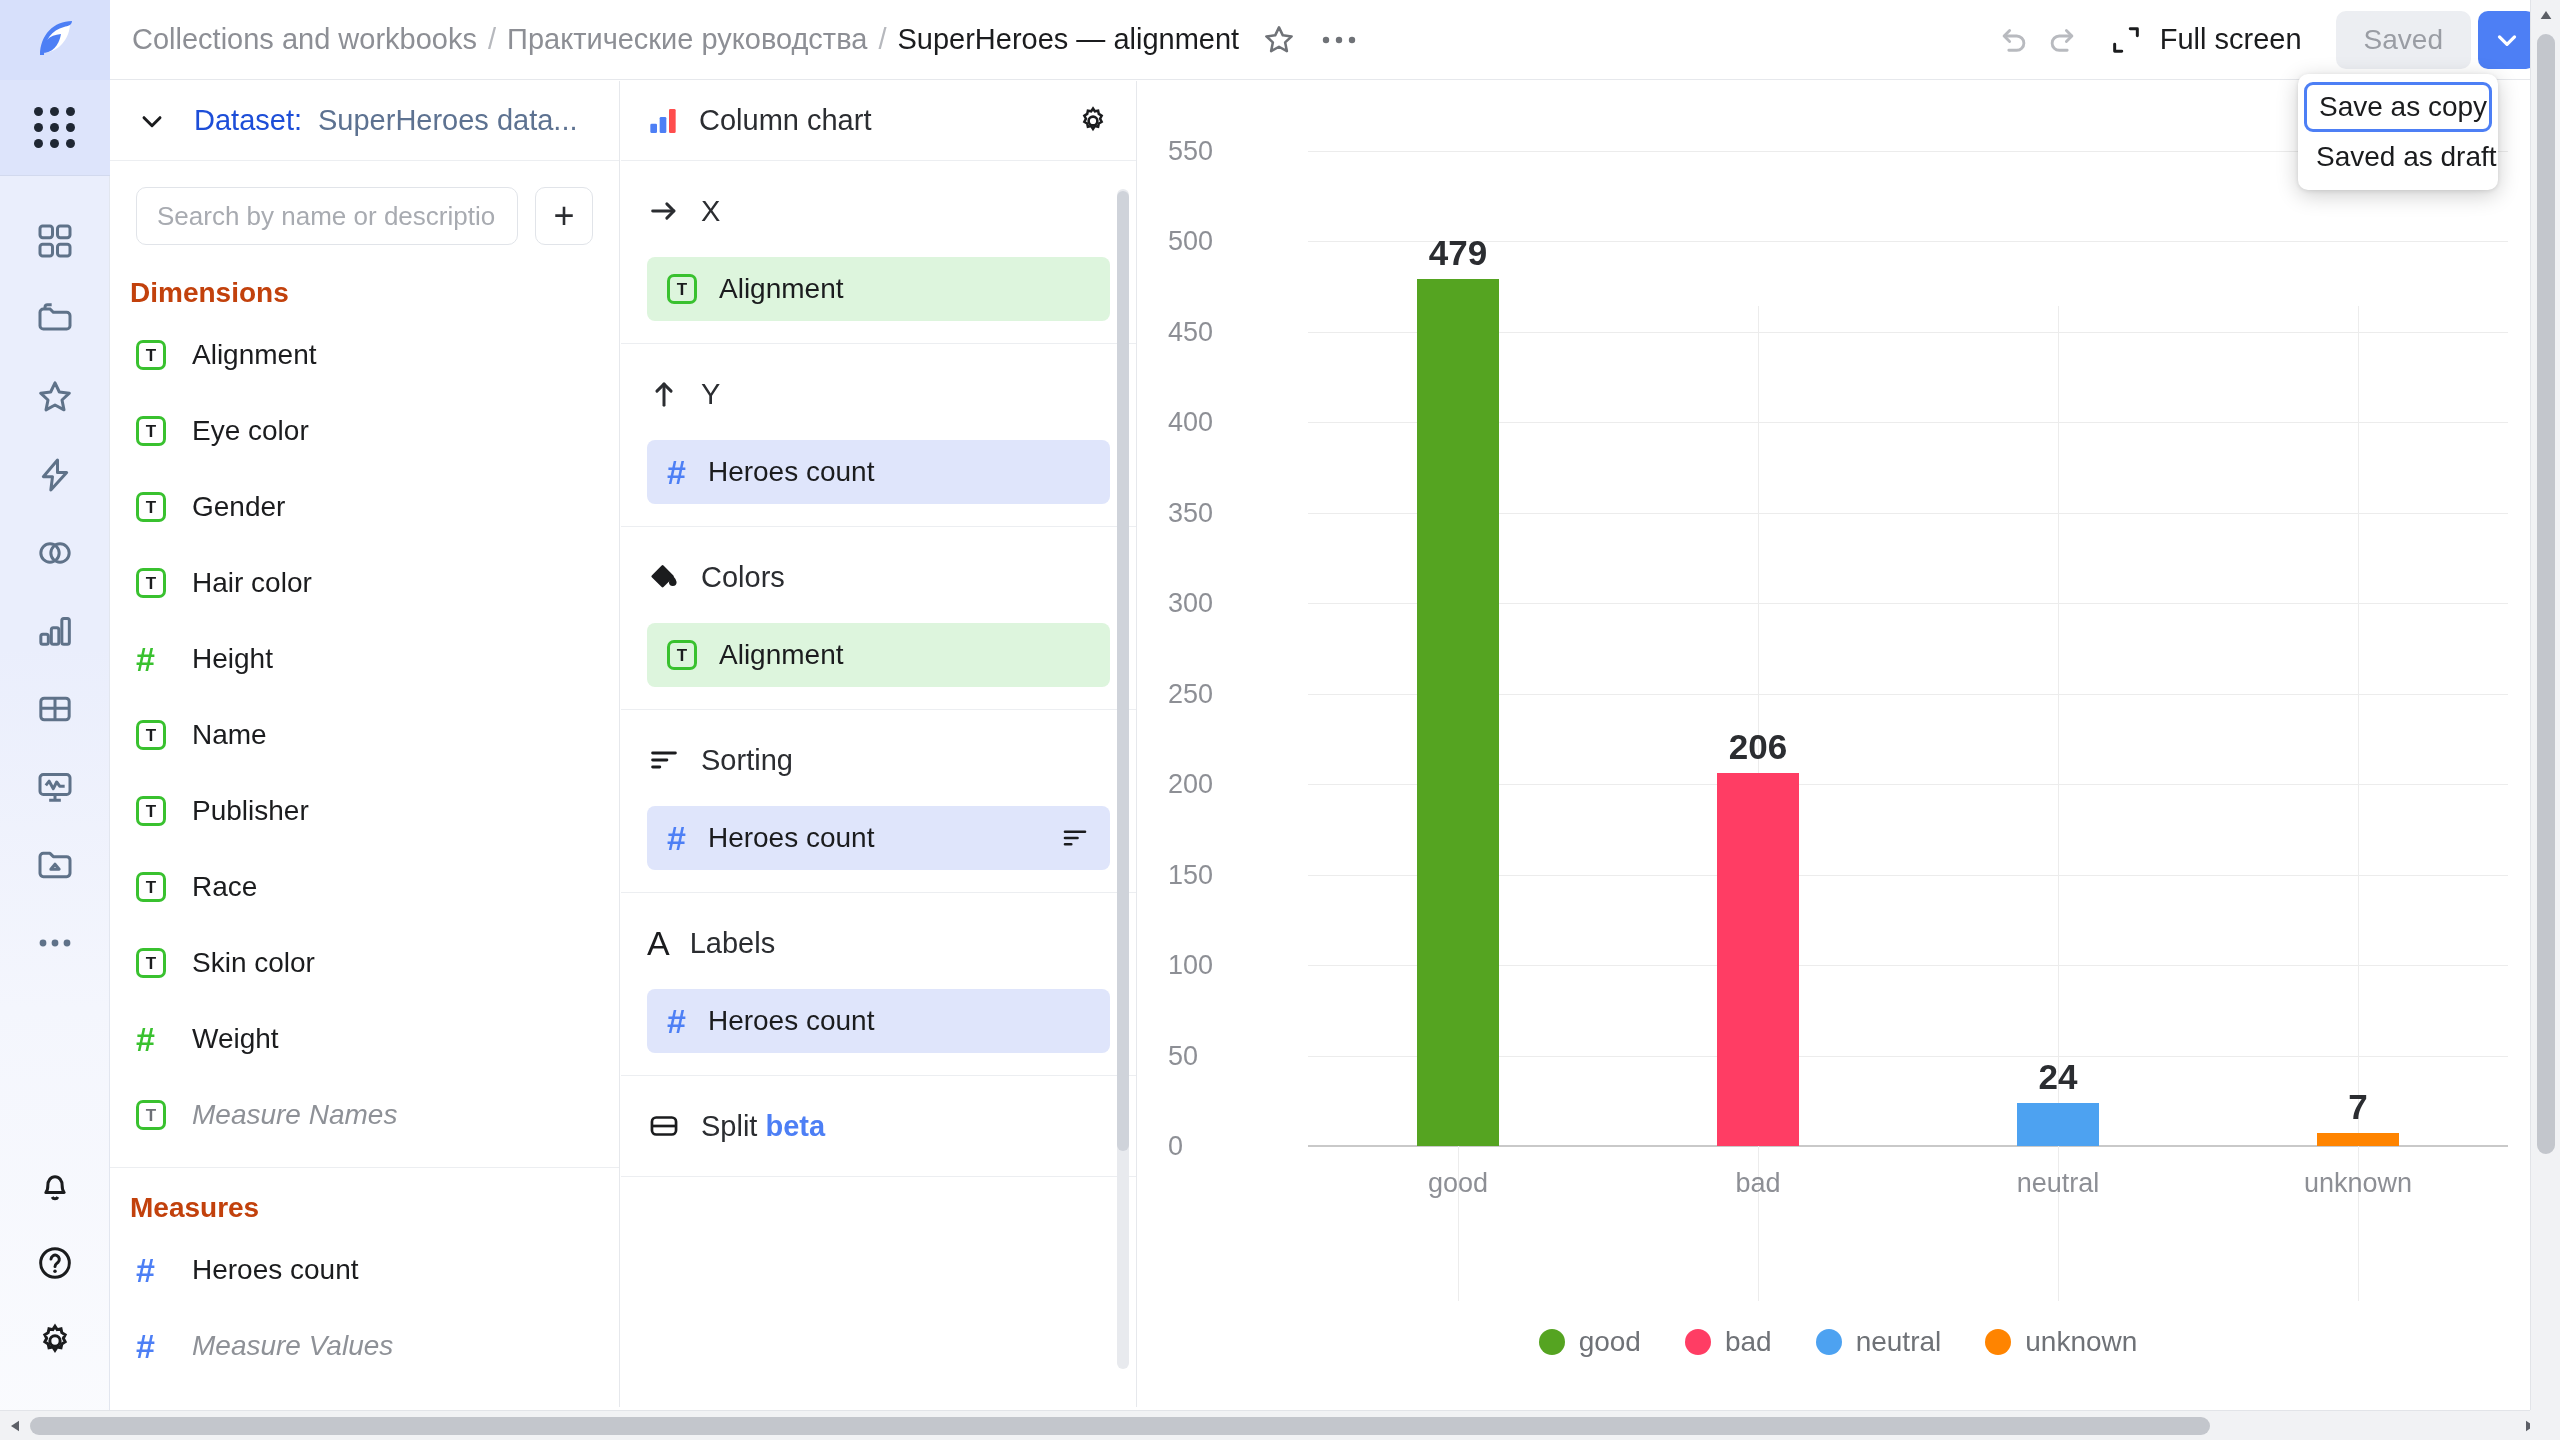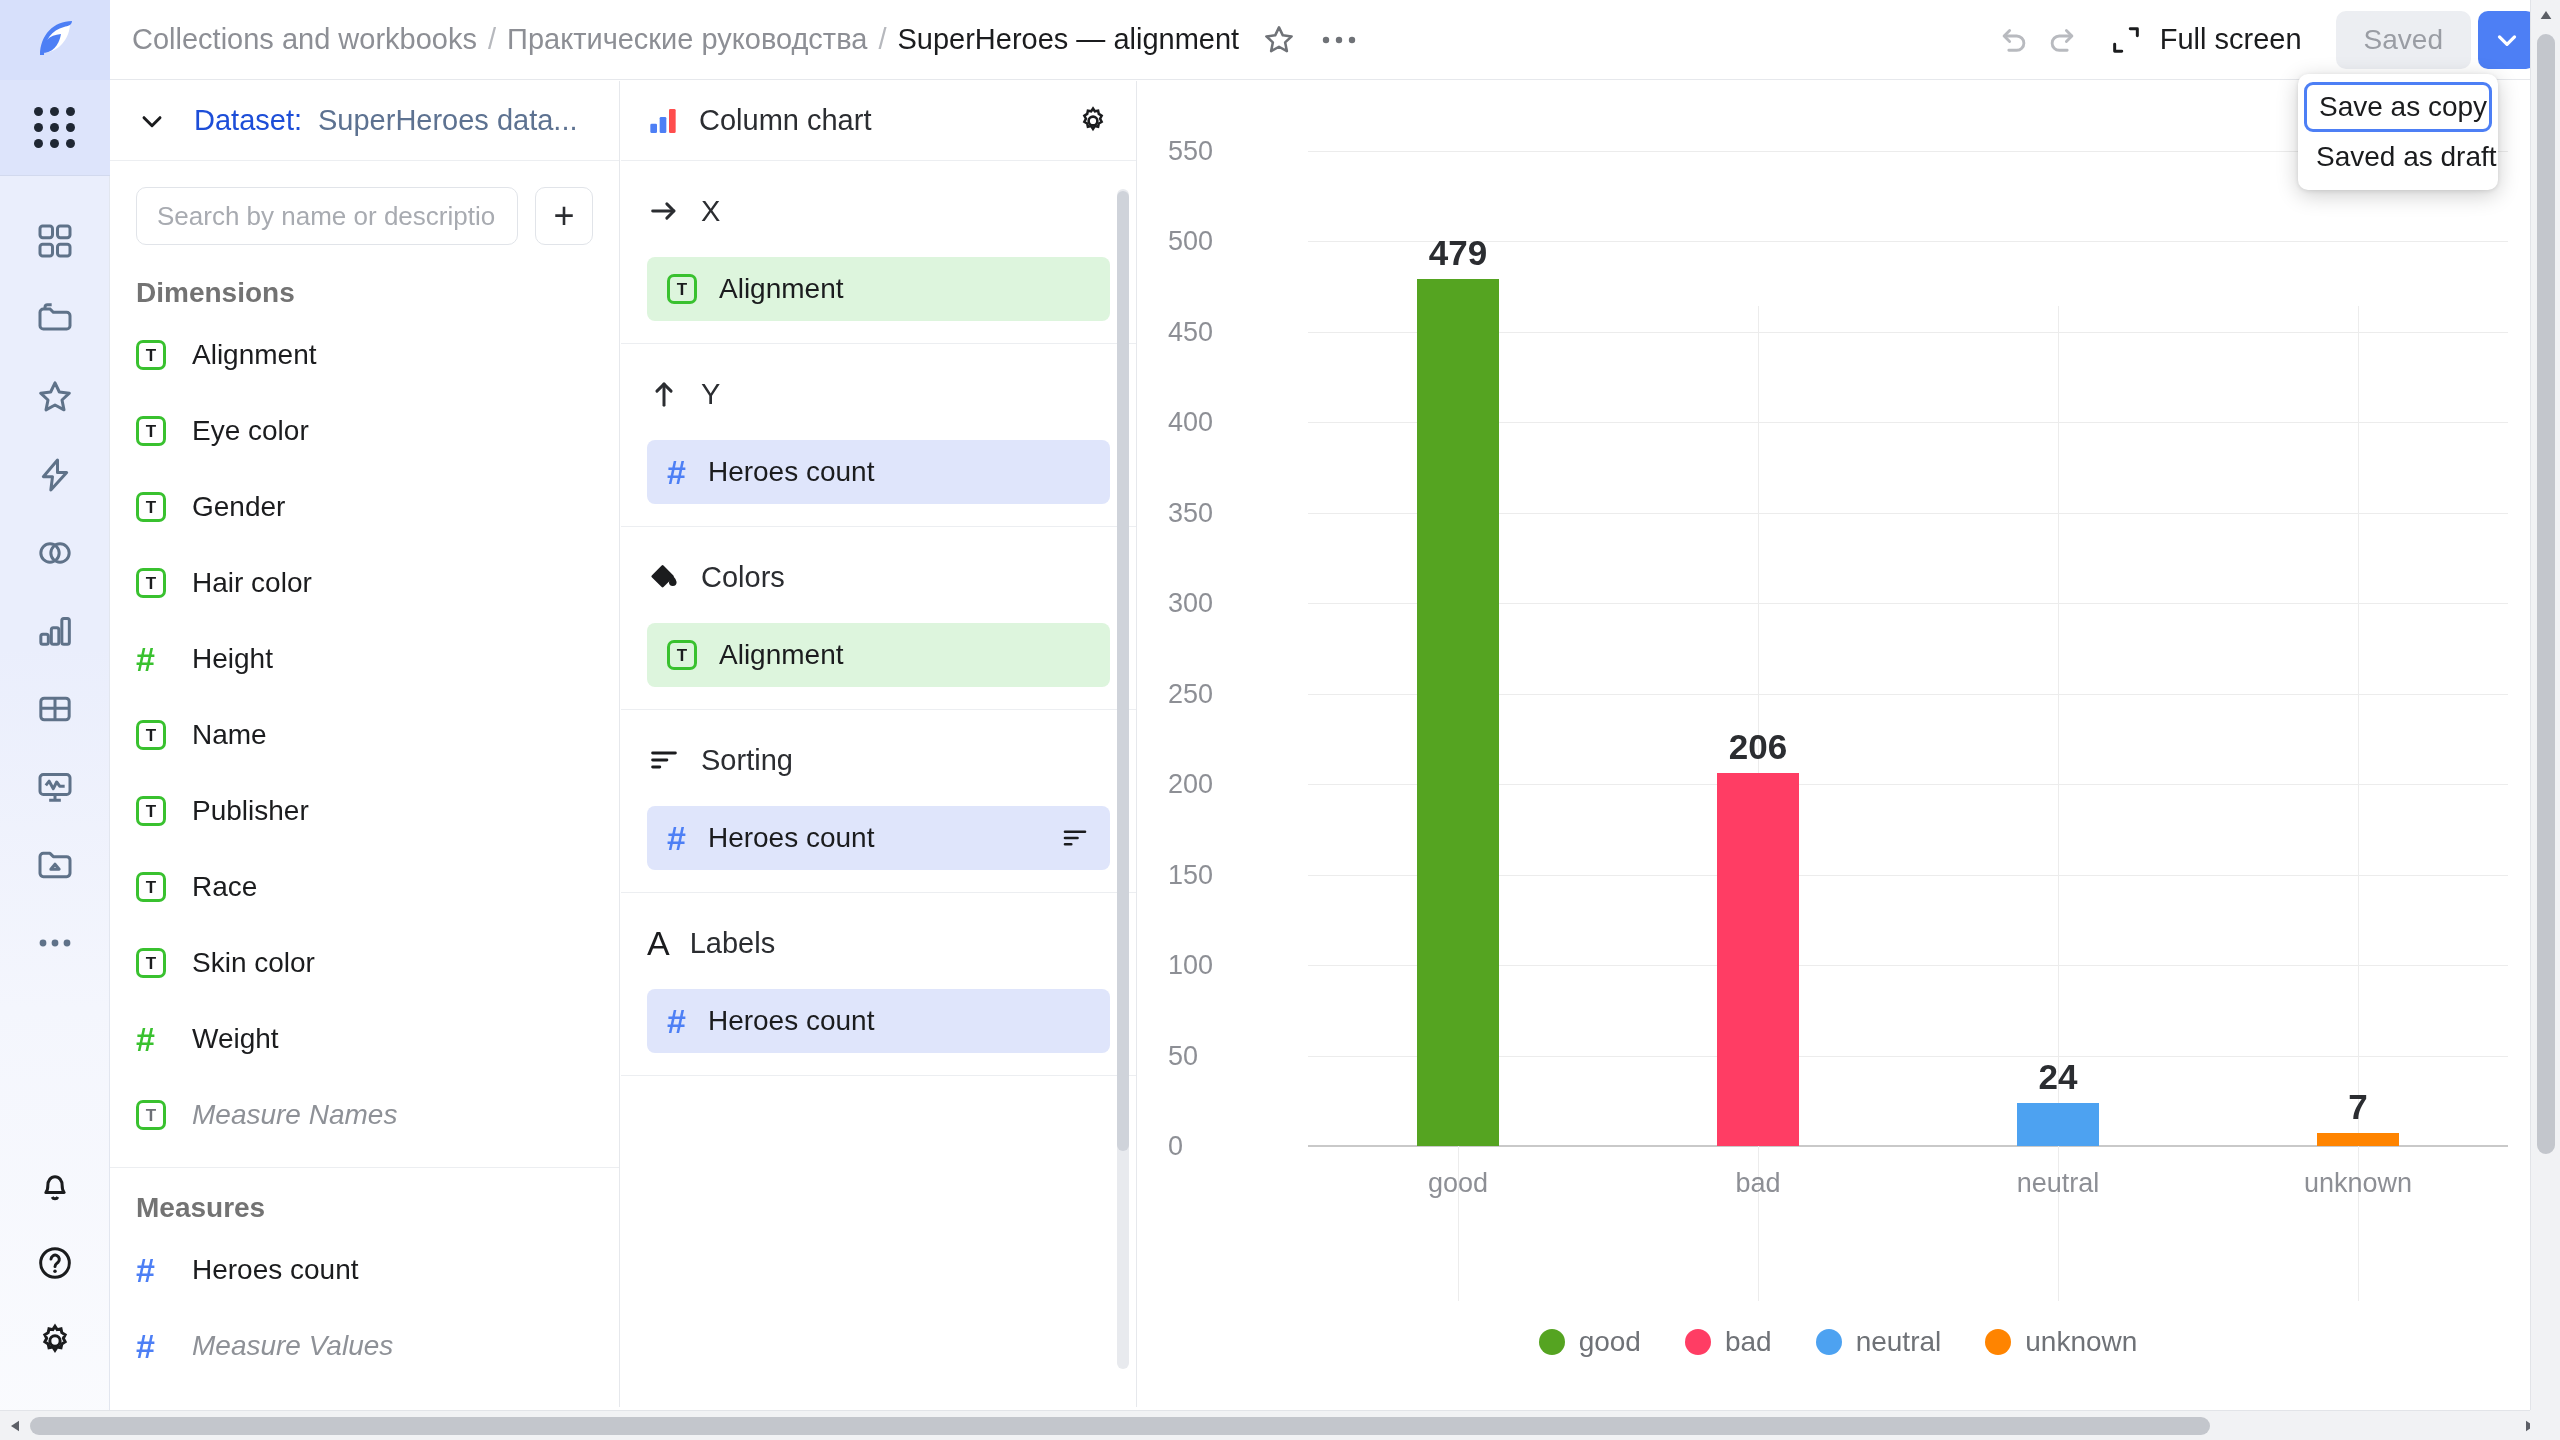--- a/index.html
+++ b/index.html
@@ -82,21 +82,21 @@
   .ds-search {
     flex: 1; height: 58px; border: 1px solid #e1e4e9; border-radius: 10px;
     font-size: 26px; padding: 0 20px; color: #1b1c1e; font-family: inherit; outline: none;
   }
   .ds-search::placeholder { color: #a8abb1; }
   .ds-add {
     width: 58px; height: 58px; border: 1px solid #e1e4e9; border-radius: 10px;
     background: #fff; display: flex; align-items: center; justify-content: center; cursor: pointer;
     font-size: 36px; color: #2b2d31; font-family: inherit; line-height: 1;
   }
-  .ds-section-title { font-size: 28px; font-weight: bold; color: #737373; padding: 24px 26px 8px 26px; }
+  .ds-section-title { font-size: 28px; font-weight: bold; color: #c2410c; padding: 24px 26px 8px 20px; }
   .field-row { display: flex; align-items: center; height: 76px; padding: 0 26px; cursor: pointer; }
   .field-icon { width: 48px; display: flex; align-items: center; justify-content: flex-start; }
   .field-name { font-size: 28px; color: #1b1c1e; margin-left: 8px; }
   .field-name.ghost { color: #8e9197; font-style: italic; }
   .ds-divider { height: 1px; background: #eceef1; margin: 14px 0 0 0; }
   .t-badge {
     width: 30px; height: 30px; border: 3px solid #39c12f; border-radius: 7px;
     display: flex; align-items: center; justify-content: center;
     font-size: 17px; font-weight: bold; color: #1b1c1e; line-height: 1;
   }
@@ -531,20 +531,31 @@
               <span style="display:flex;align-items:center;">
                 <span style="font-size:34px;color:#1b1c1e;line-height:1;font-family:'Liberation Sans',sans-serif;">A</span>
               </span>
               <span class="cfg-block-title">Labels</span>
             </div>
             <div class="chip blue">
               <span style="display:flex;align-items:center;">
                 <span class="hash blue">#</span>
               </span>
               <span class="chip-label">Heroes count</span>
+            </div>
+          </div>
+          <div class="cfg-block">
+            <div class="cfg-block-head">
+              <span style="display:flex;align-items:center;">
+                <svg width="34" height="34" viewBox="0 0 24 24" fill="none" stroke="#1b1c1e" stroke-width="1.9">
+                  <rect x="3.5" y="6" width="17" height="12" rx="3"></rect>
+                  <path d="M3.5 12h17"></path>
+                </svg>
+              </span>
+              <span class="cfg-block-title">Split<span class="beta">beta</span></span>
             </div>
           </div>
         </div>
       <div class="cfg-vscroll">
           <i></i>
         </div>
     </div>
   </div>
 
   <div class="chart-area">

